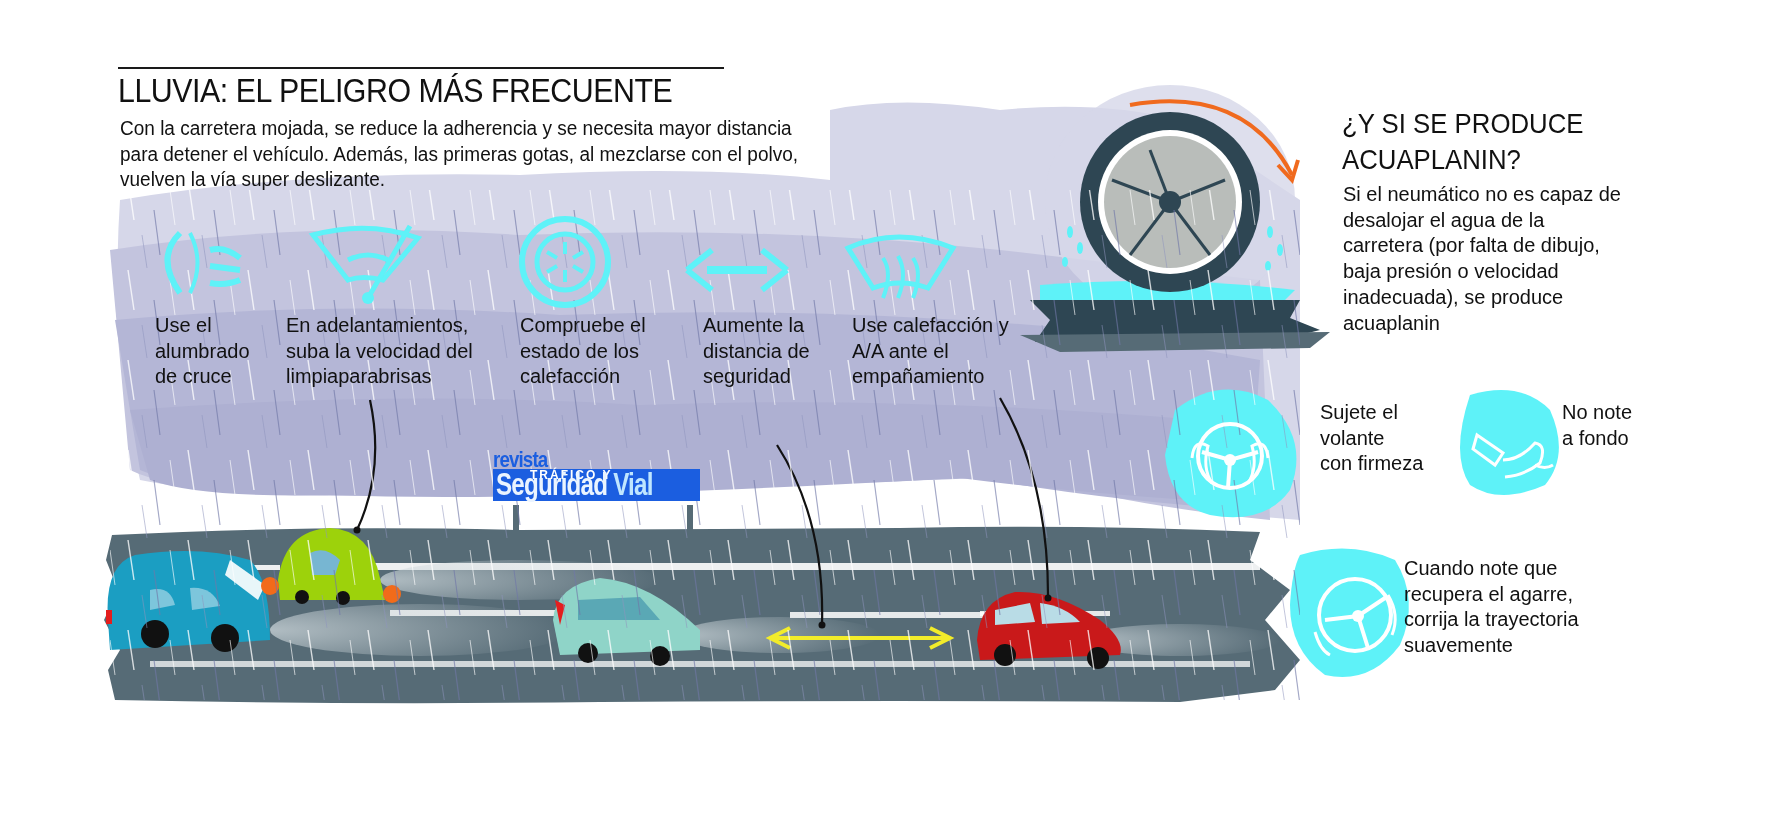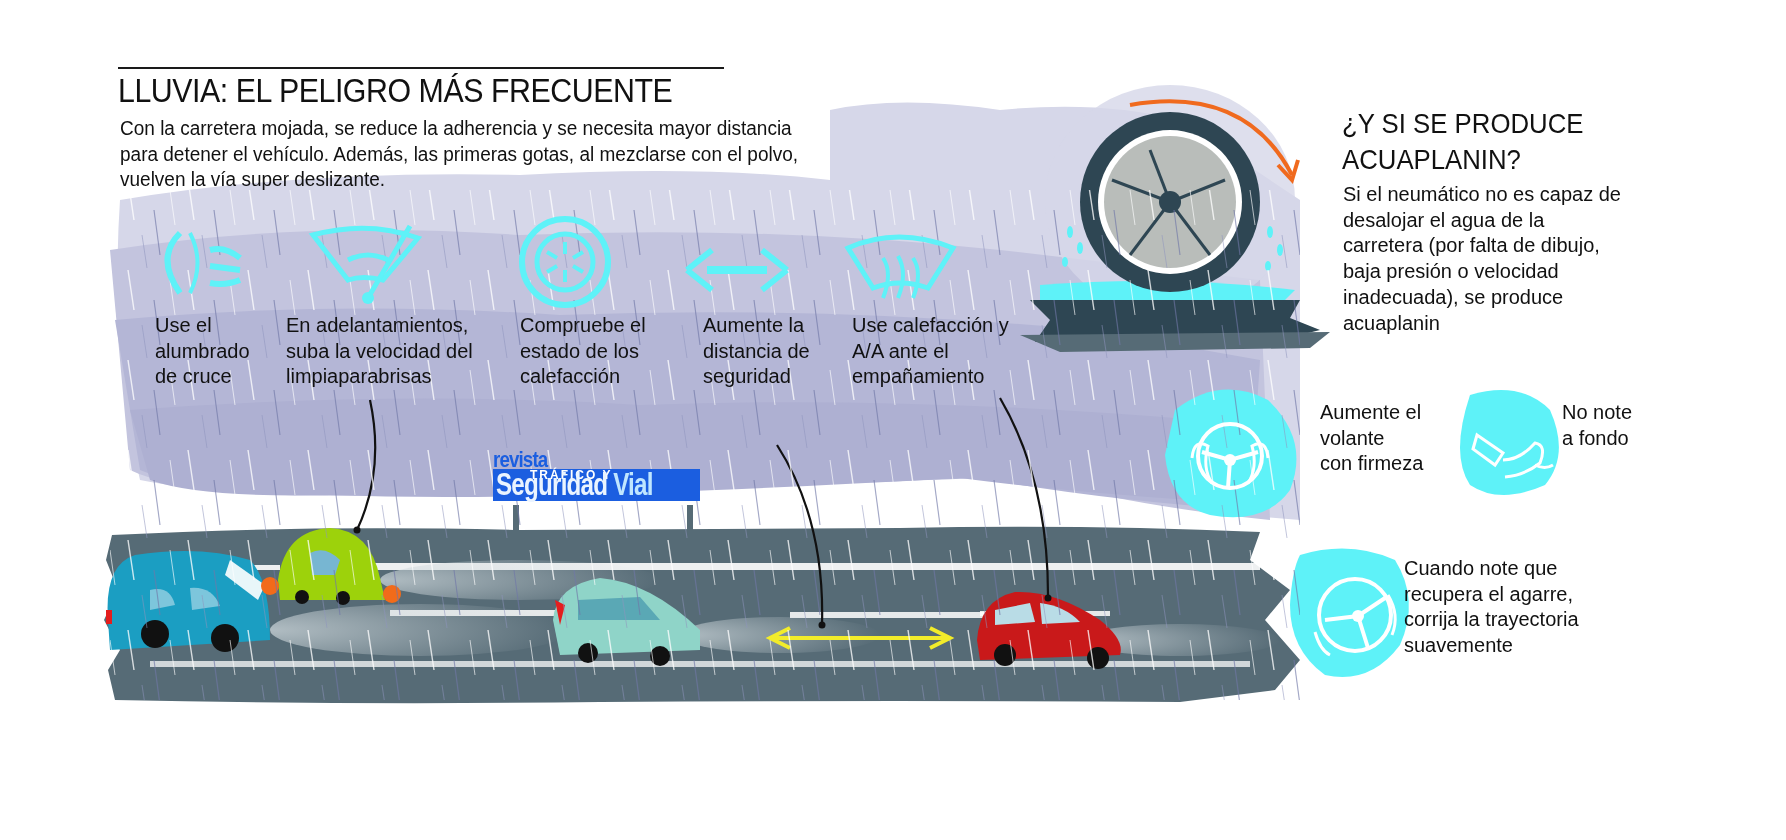--- a/index.html
+++ b/index.html
@@ -240,21 +240,21 @@
   <path d="M70 60 Q80 65 88 60" stroke="#fff" stroke-width="3" fill="none"></path>
 </svg>
 <svg class="abs" style="left:1300px;top:560px" width="110" height="110">
   <circle cx="55" cy="55" r="36" stroke="#fff" stroke-width="4" fill="none"></circle>
   <circle cx="58" cy="56" r="6" fill="#fff"></circle>
   <path d="M25 60 L58 56 L85 38 M58 56 L68 88" stroke="#fff" stroke-width="4" fill="none"></path>
   <path d="M88 35 Q100 55 92 75" stroke="#fff" stroke-width="3" fill="none"></path>
   <path d="M15 72 Q20 90 30 95" stroke="#fff" stroke-width="3" fill="none"></path>
 </svg>
 
-<div class="abs action" style="left:1320px;top:400px">Aumente el
+<div class="abs action" style="left:1320px;top:400px">Sujete el
 volante
 con firmeza</div>
 <div class="abs action" style="left:1562px;top:400px">No note
 a fondo</div>
 <div class="abs action" style="left:1404px;top:556px">Cuando note que
 recupera el agarre,
 corrija la trayectoria
 suavemente</div>
 
 </body></html>

